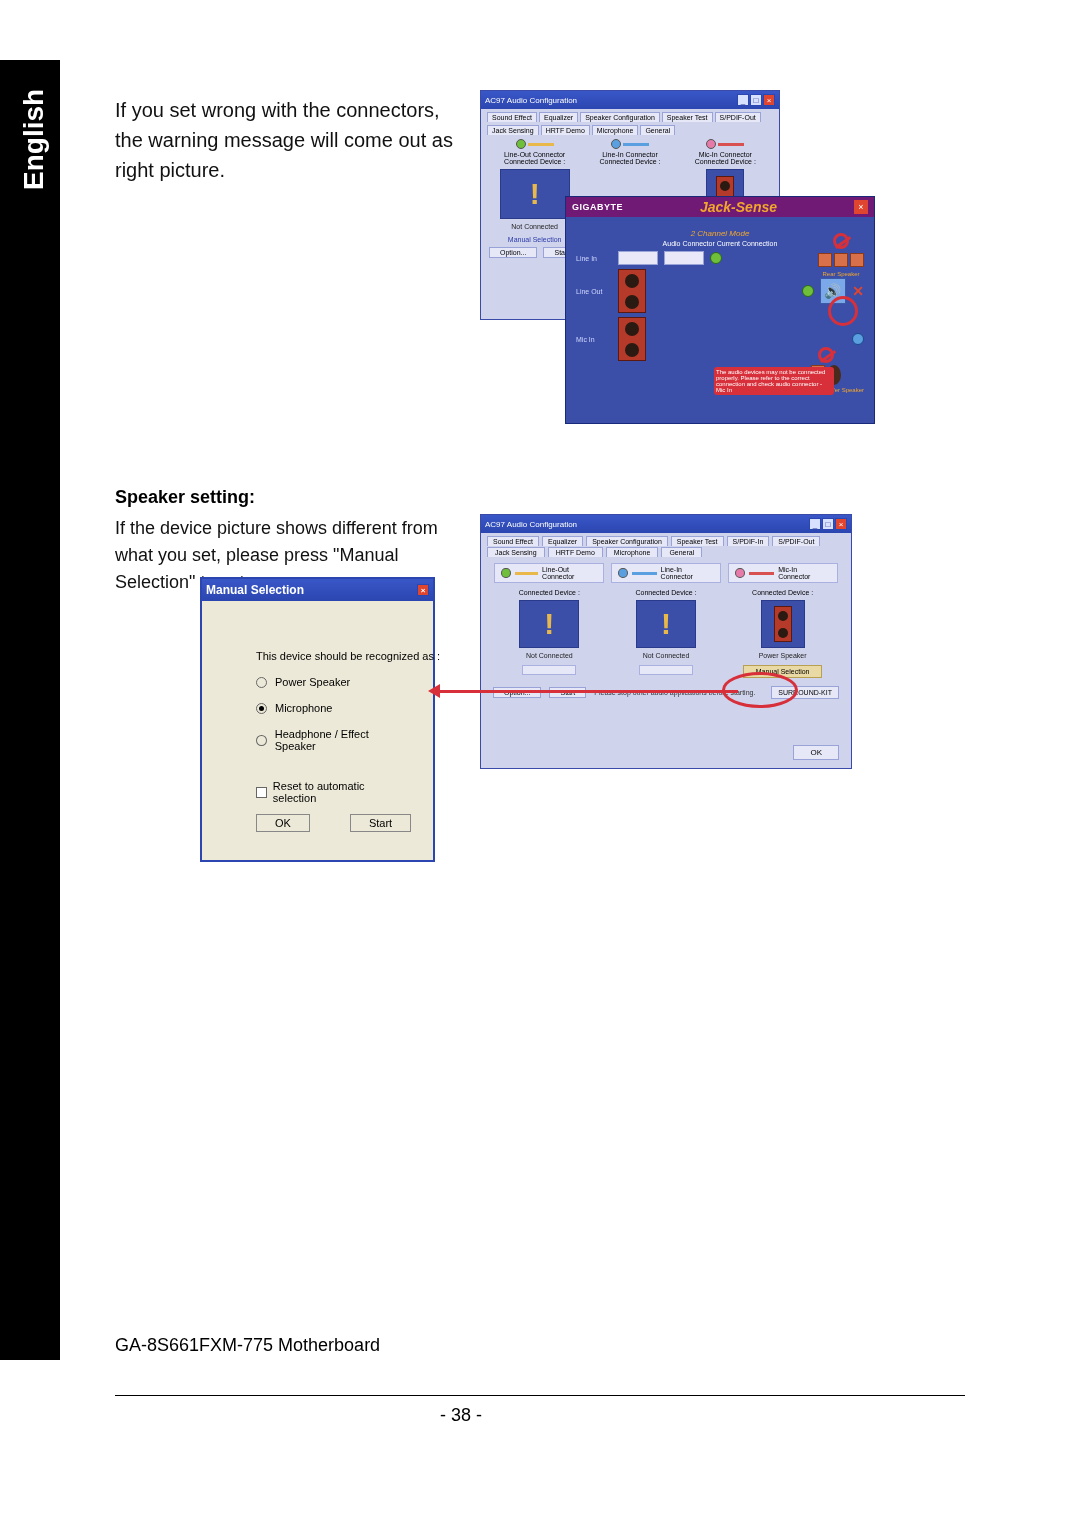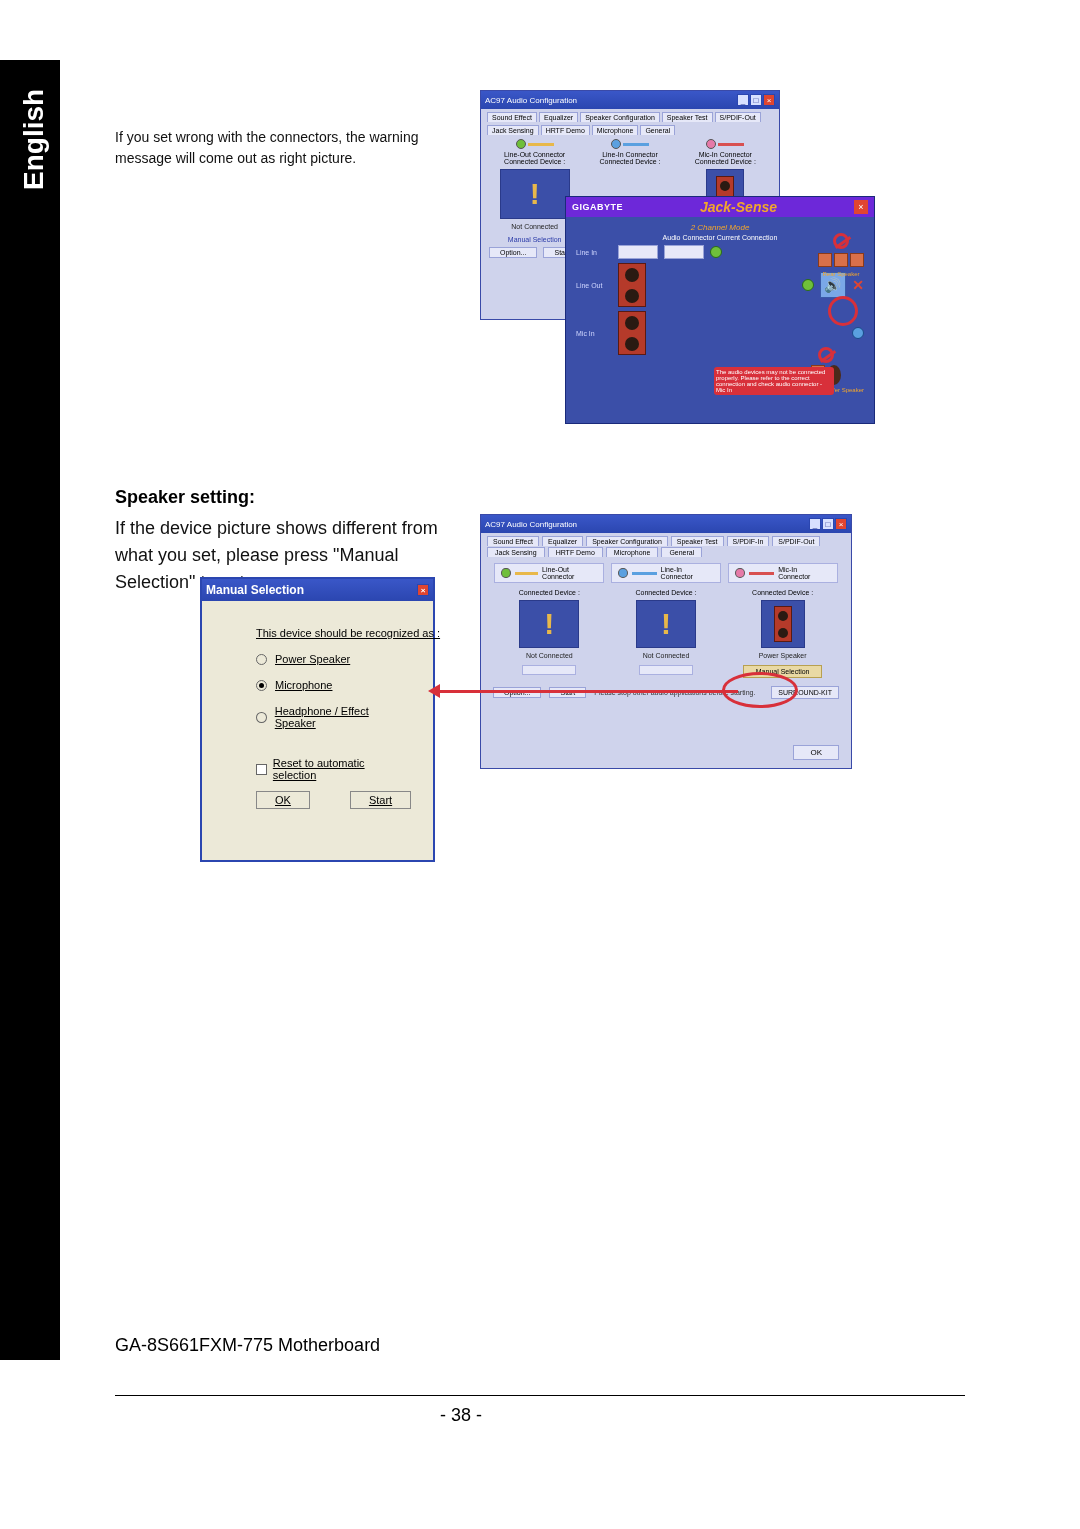--- a/index.html
+++ b/index.html
@@ -27,24 +27,23 @@
     transform: rotate(-90deg);
     transform-origin: left top;
     color: #fff;
     font-size: 28px;
     font-weight: bold;
   }
   .body-text-1 {
     position: absolute;
     left: 115px; top: 95px;
     width: 350px;
-    font-size: 14px;
+    font-size: 20px;
     color: #111;
     line-height: 1.5;
-    margin-top: 32px;
   }
   .section-heading {
     position: absolute;
     left: 115px; top: 487px;
     font-size: 18px;
     font-weight: bold;
     color: #000;
   }
   .body-text-2 {
     position: absolute;
@@ -137,27 +136,27 @@
   .small-btn { font-size:7px; background:#e6e8f8; border:1px solid #9aa3d8; padding:1px 10px; }
 
   .jacksense-win {
     position: absolute;
     left: 85px; top: 106px;
     width: 310px; height: 228px;
     background: #3b4fa8;
     border: 1px solid #1a2a7a;
   }
   .js-title {
-    height: 20px; background:#6d28d9; display:flex; align-items:center; padding:0 6px;
+    height: 20px; background:#701a75; display:flex; align-items:center; padding:0 6px;
     justify-content:space-between;
   }
   .js-logo { color:#fff; font-size:9px; font-weight:bold; letter-spacing:0.5px;}
   .js-name { color:#f2a62c; font-size:14px; font-style:italic; font-weight:bold;}
   .js-close { width:14px;height:14px;background:#e04530;color:#fff;font-size:9px;text-align:center;line-height:14px;}
-  .js-body { padding:6px 10px; color:#fff; font-size:8px;}
+  .js-body { padding:12px 10px; color:#fff; font-size:8px;}
   .js-sub { color:#f2a62c; font-style:italic; font-size:8px; text-align:center; margin-bottom:2px;}
   .js-row { display:flex; align-items:center; gap:6px; margin:4px 0;}
   .js-lbl { width:36px; font-size:7px; color:#cfd6ff;}
   .io-box { width:40px;height:14px;background:#e8e8f8;border:1px solid #9aa3d8;}
   .pin-green{width:12px;height:12px;background:#6fbf3a;border-radius:50%;border:1px solid #2a6a1a;}
   .pin-blue{width:12px;height:12px;background:#5aa0e0;border-radius:50%;border:1px solid #1a4a8a;}
   .red-circle{position:absolute;border:3px solid #d8303a;border-radius:50%;}
   .rc1{left:262px;top:99px;width:30px;height:30px;}
   .prohibit{width:16px;height:16px;border:3px solid #d8303a;border-radius:50%;position:relative;}
   .prohibit::after{content:"";position:absolute;left:-2px;top:5px;width:18px;height:3px;background:#d8303a;transform:rotate(-35deg);}
@@ -174,21 +173,21 @@
     left: 200px; top: 577px;
     width: 235px; height: 285px;
     border: 2px solid #2b46b0;
     background: #ece9d8;
   }
   .manual-title {
     height: 22px; background: linear-gradient(#3a57c8,#2b46b0);
     color:#fff; font-size:12px; font-weight:bold;
     display:flex; justify-content:space-between; align-items:center; padding:0 4px;
   }
-  .manual-body { padding: 8px 24px; font-size:11px; color:#000;text-decoration:underline; }
+  .manual-body { padding: 31px 24px; font-size:11px; color:#000; }
   .manual-body .prompt { margin: 18px 0 14px 30px; white-space:nowrap;}
   .radio-opt { display:flex; align-items:center; gap:8px; margin: 14px 0 14px 30px;}
   .radio { width:11px;height:11px;border:1px solid #666;border-radius:50%;display:inline-flex;align-items:center;justify-content:center;}
   .radio.sel::after{content:"";width:5px;height:5px;background:#000;border-radius:50%;}
   .chk-row{display:flex;align-items:center;gap:6px; margin: 28px 0 10px 30px;}
   .chk{width:11px;height:11px;border:1px solid #666;background:#fff;}
   .btn-row{display:flex;gap:40px;margin-left:30px;}
   .btn{border:1px solid #888;background:#ece9d8;padding:2px 18px;font-size:11px;}
 
   

